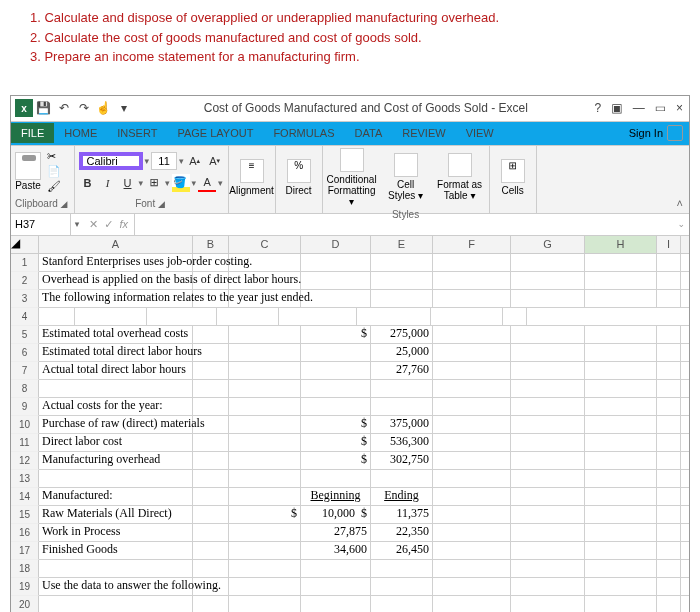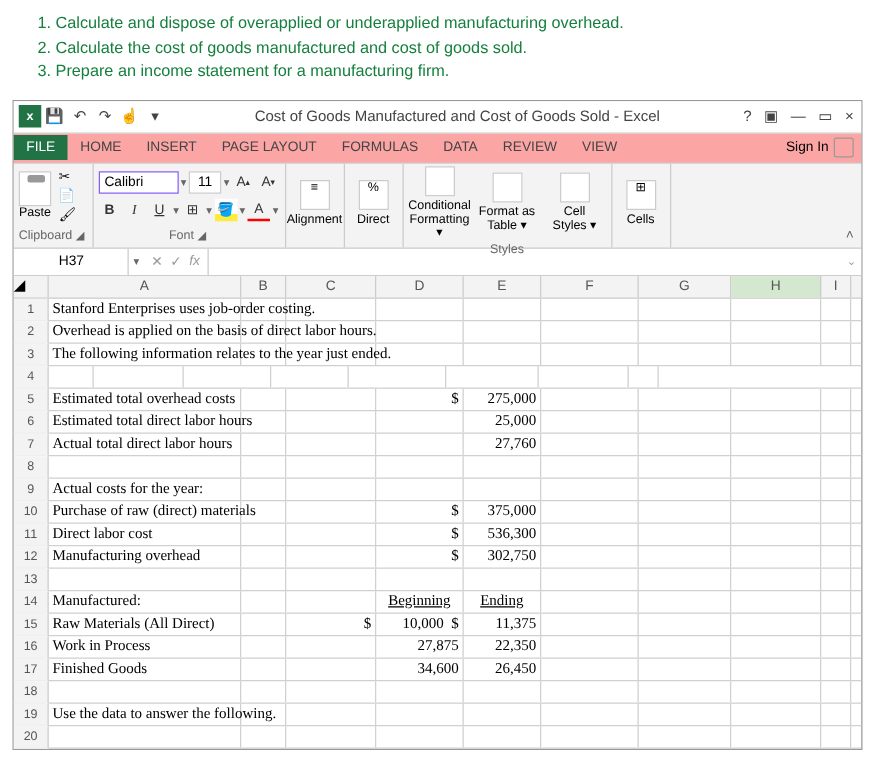--- a/index.html
+++ b/index.html
@@ -1,52 +1,52 @@
 <!DOCTYPE html>
 <html><head>
 <meta charset="utf-8">
 <style>
 * { box-sizing: border-box; margin: 0; padding: 0; }
 body { font-family: "Segoe UI", Arial, sans-serif; font-size: 12px; background: #fff; width: 700px; }
-.header-text { padding: 8px 30px 13px 30px; color: #15803d; line-height: 1.5; font-size: 13px; }
+.header-text { padding: 8px 30px 28px 30px; color: #b91c1c; line-height: 1.5; font-size: 13px; }
 .excel-window { border: 1px solid #999; width: 680px; margin: 0 10px; }
 .title-bar { display: flex; align-items: center; height: 26px; background: #fff; border-bottom: 1px solid #ccc; }
 .qat { display: flex; align-items: center; padding: 0 4px; gap: 2px; }
 .qat-icon { width: 18px; height: 18px; display: flex; align-items: center; justify-content: center; color: #444; font-size: 12px; }
 .excel-logo { background: #217346; color: #fff; width: 18px; height: 18px; display: flex; align-items: center; justify-content: center; font-weight: bold; font-size: 10px; }
 .title-text { flex: 1; text-align: center; color: #444; font-size: 12px; }
 .window-controls { display: flex; gap: 10px; padding-right: 6px; color: #444; font-size: 12px; }
-.ribbon-tabs { display: flex; align-items: center; height: 24px; background: #fca5a5; border-bottom: 1px solid #ccc; }
+.ribbon-tabs { display: flex; align-items: center; height: 24px; background: #0ea5e9; border-bottom: 1px solid #ccc; }
 .tab { padding: 4px 10px; font-size: 11px; color: #444; cursor: pointer; }
 .tab.active { background: #217346; color: #fff; }
 .sign-in { margin-left: auto; padding: 0 6px; font-size: 11px; display: flex; align-items: center; gap: 4px; }
 .sign-in-icon { width: 16px; height: 16px; border: 1px solid #999; border-radius: 2px; }
 .ribbon { display: flex; height: 68px; background: #f3f3f3; border-bottom: 1px solid #ccc; }
 .ribbon-group { border-right: 1px solid #ccc; display: flex; flex-direction: column; padding: 2px 4px; }
 .group-content { flex: 1; display: flex; align-items: center; gap: 4px; }
 .group-label { text-align: center; font-size: 10px; color: #666; padding: 2px 0; }
 .paste-btn { display: flex; flex-direction: column; align-items: center; font-size: 10px; }
 .paste-icon { width: 26px; height: 28px; background: #fff; border: 1px solid #ccc; position: relative; }
 .paste-icon::before { content:""; position:absolute; top:2px; left:6px; width:14px; height:6px; background:#999; border-radius:2px;}
 .clip-side { display:flex; flex-direction:column; gap:2px; margin-left:2px; }
 .clip-side span { font-size: 11px; }
-.font-box { border:1px solid #8b5cf6; background:#fff; width:64px; height:18px; padding:0 4px; font-size:11px; display:flex; align-items:center; }
+.font-box { border:4px solid #8b5cf6; background:#fff; width:64px; height:18px; padding:0 4px; font-size:11px; display:flex; align-items:center; }
 .size-box { border:1px solid #ccc; background:#fff; width:26px; height:18px; padding:0 4px; font-size:11px; display:flex; align-items:center; justify-content:center; }
 .font-row { display:flex; gap:2px; align-items:center; }
 .font-col { display:flex; flex-direction:column; gap:4px; }
 .btn-sm { width:18px; height:18px; display:flex; align-items:center; justify-content:center; font-size:11px; color:#333; }
 .bold { font-weight:bold; }
 .italic { font-style:italic; font-family:serif; }
 .underline { text-decoration:underline; }
 .big-btn { display:flex; flex-direction:column; align-items:center; font-size:10px; text-align:center; line-height:1.1; width:50px; }
 .big-btn .bicon { width:24px; height:24px; border:1px solid #ccc; background:#fff; margin-bottom:2px; position:relative; }
 .big-btn.narrow { width:38px; }
 .dialog-launcher { font-size:9px; color:#666; text-align:right; padding-right:2px; }
 .formula-bar-row { display:flex; align-items:center; height:22px; border-bottom:1px solid #ccc; background:#fff; }
-.name-box { width:60px; border-right:1px solid #ccc; padding:0 4px; font-size:11px; display:flex; align-items:center; height:100%;margin-left:32px; }
+.name-box { width:60px; border-right:1px solid #ccc; padding:0 4px; font-size:11px; display:flex; align-items:center; height:100%; }
 .name-drop { width:12px; text-align:center; color:#666; font-size:9px; }
 .fb-btns { display:flex; gap:6px; padding:0 6px; color:#999; font-size:11px; }
 .formula-input { flex:1; padding:0 4px; border-left:1px solid #ccc; height:100%; }
 .grid-wrap { position:relative; }
 .col-headers { display:flex; border-bottom:1px solid #ccc; background:#f3f3f3; height:18px; }
 .corner { width:28px; border-right:1px solid #ccc; }
 .col-h { border-right:1px solid #ccc; text-align:center; font-size:11px; color:#555; display:flex; align-items:center; justify-content:center; }
 .col-A{width:154px}.col-B{width:36px}.col-C{width:72px}.col-D{width:70px}.col-E{width:62px}.col-F{width:78px}.col-G{width:74px}.col-H{width:72px}.col-I{width:24px}
 .col-H{background:#d4e8d0;}
 .sheet-body { display:flex; }
@@ -171,25 +171,25 @@
     </div>
 
     <div class="ribbon-group">
       <div class="group-content">
         <div class="big-btn">
           <div class="bicon"></div>
           <span>Conditional<br>Formatting ▾</span>
         </div>
         <div class="big-btn">
           <div class="bicon"></div>
-          <span>Format as<br>Table ▾</span>
+          <span>Cell<br>Styles ▾</span>
         </div>
         <div class="big-btn">
           <div class="bicon"></div>
-          <span>Cell<br>Styles ▾</span>
+          <span>Format as<br>Table ▾</span>
         </div>
       </div>
       <div class="group-label">Styles</div>
     </div>
 
     <div class="ribbon-group">
       <div class="group-content">
         <div class="big-btn narrow">
           <div class="bicon">⊞</div>
           <span>Cells</span>

